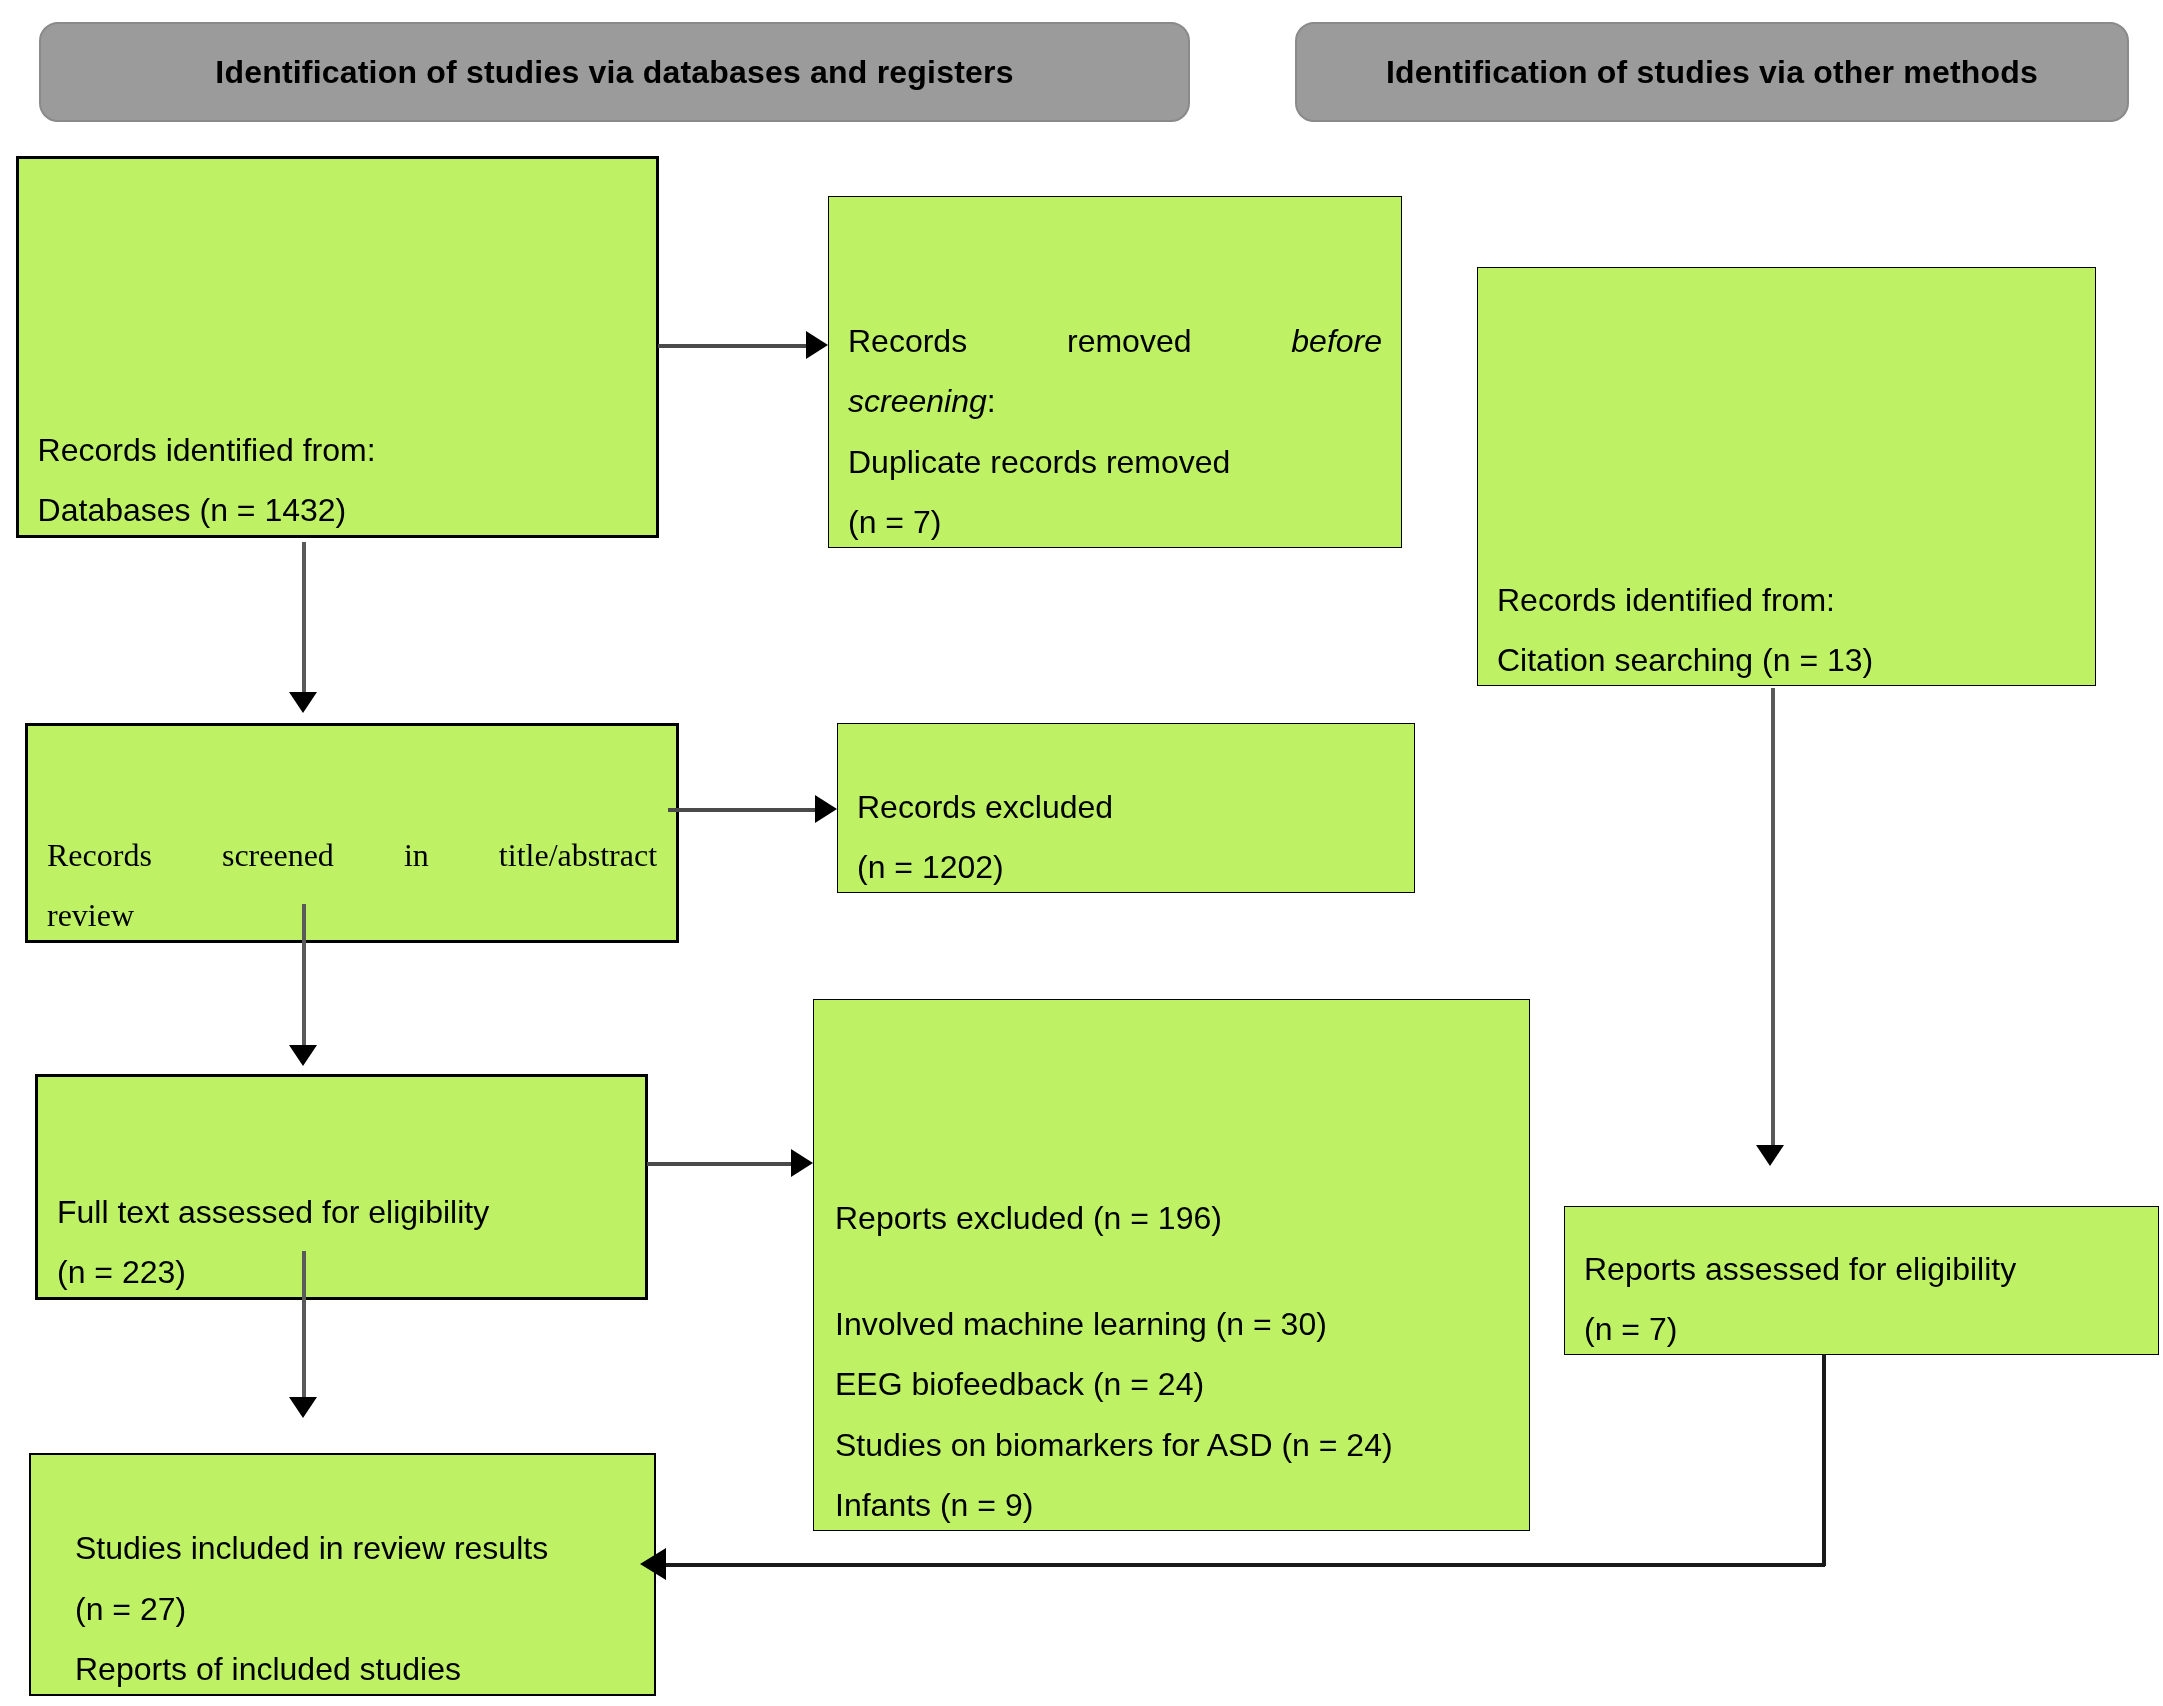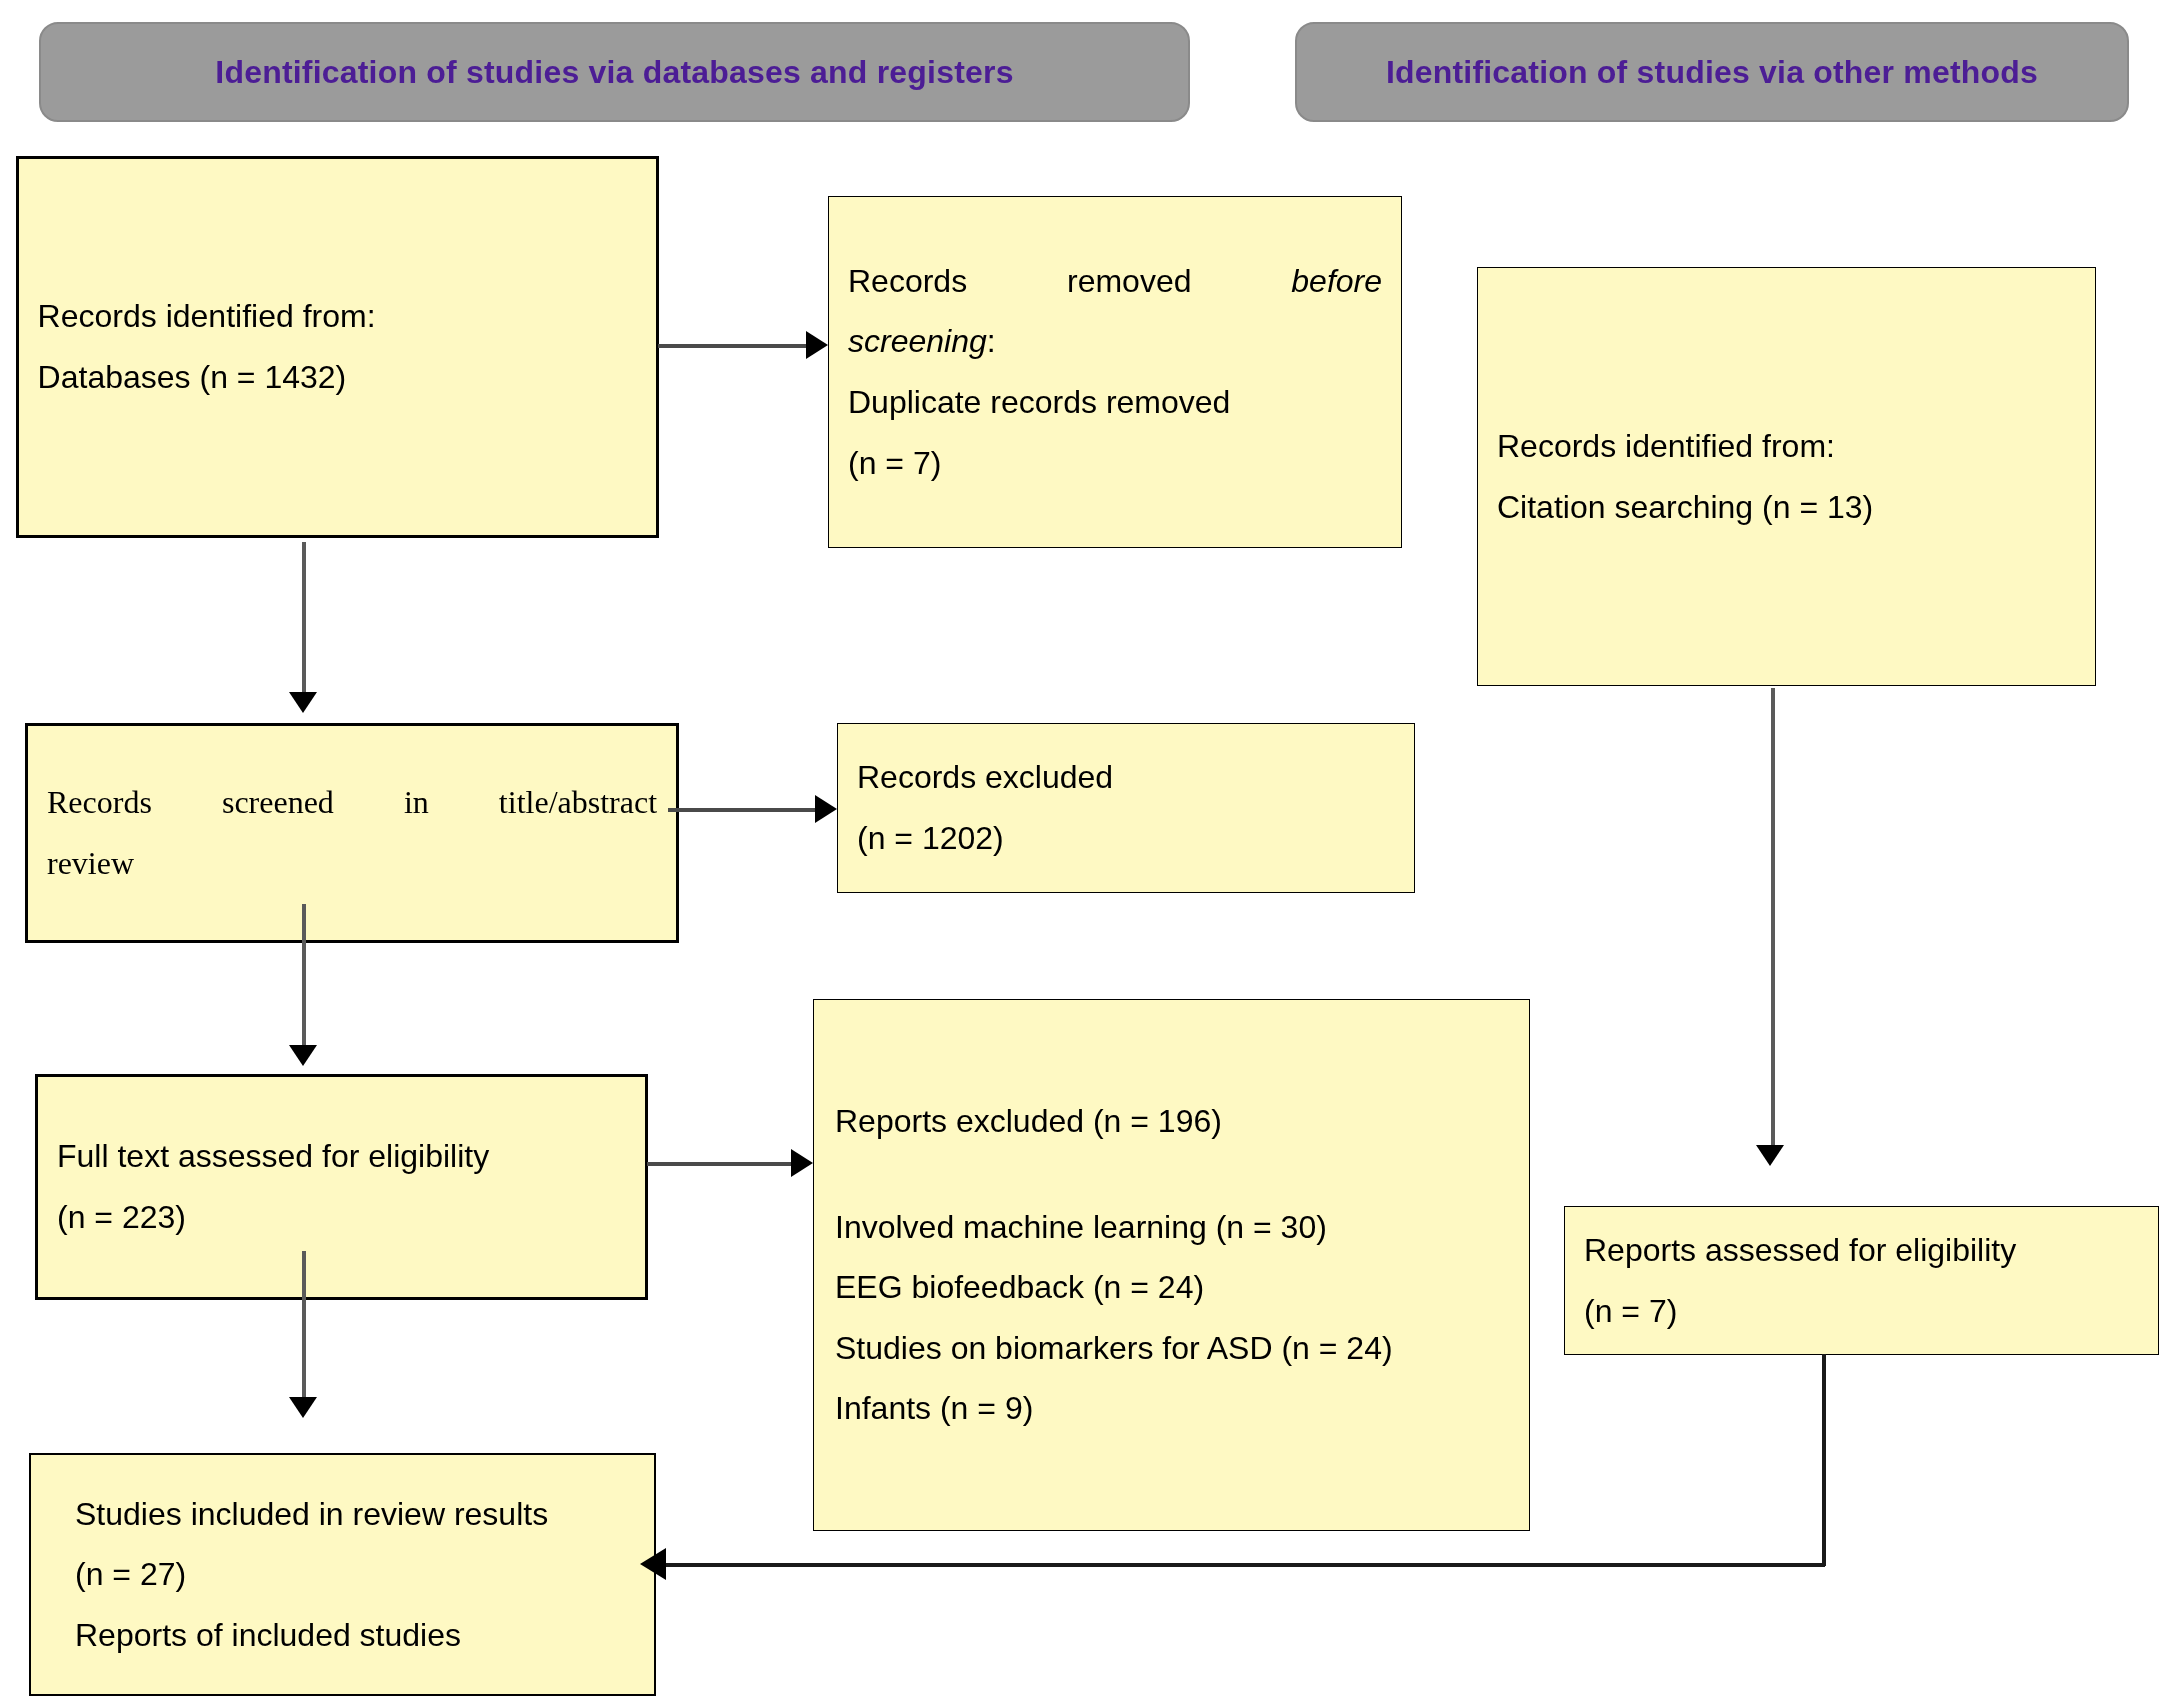--- a/index.html
+++ b/index.html
@@ -21,35 +21,35 @@
   
   .banner {
     position: absolute;
     background: #9b9b9b;
     border: 2.6px solid #8a8a8a;
     border-radius: 19px;
     box-sizing: border-box;
     display: flex;
     align-items: center;
     justify-content: center;
-    color: #4c1d95;
+    color: #000000;
     font-weight: bold;
     font-size: 32px;
     letter-spacing: 0.2px;
   }
 
   
   .box {
     position: absolute;
-    background: #fef9c3;
+    background: #bef264;
     border: 3.5px solid #000000;
     box-sizing: border-box;
     display: flex;
     flex-direction: column;
-    justify-content: center;
+    justify-content: flex-end;
   }
   .box.thin { border-width: 2.6px; padding-left: 25px; }
   .box.thinner { border-width: 1.7px; }
 
   .box .inner {
     padding: 0 19px;
     font-size: 32px;
     line-height: 1.52;
     color: #000000;
   }

